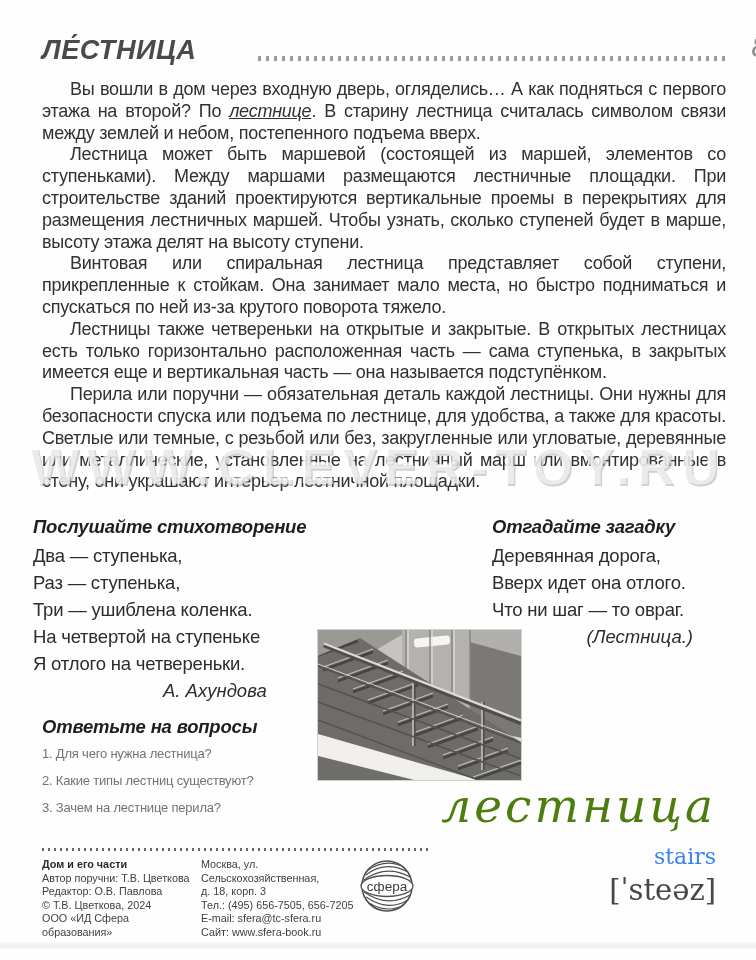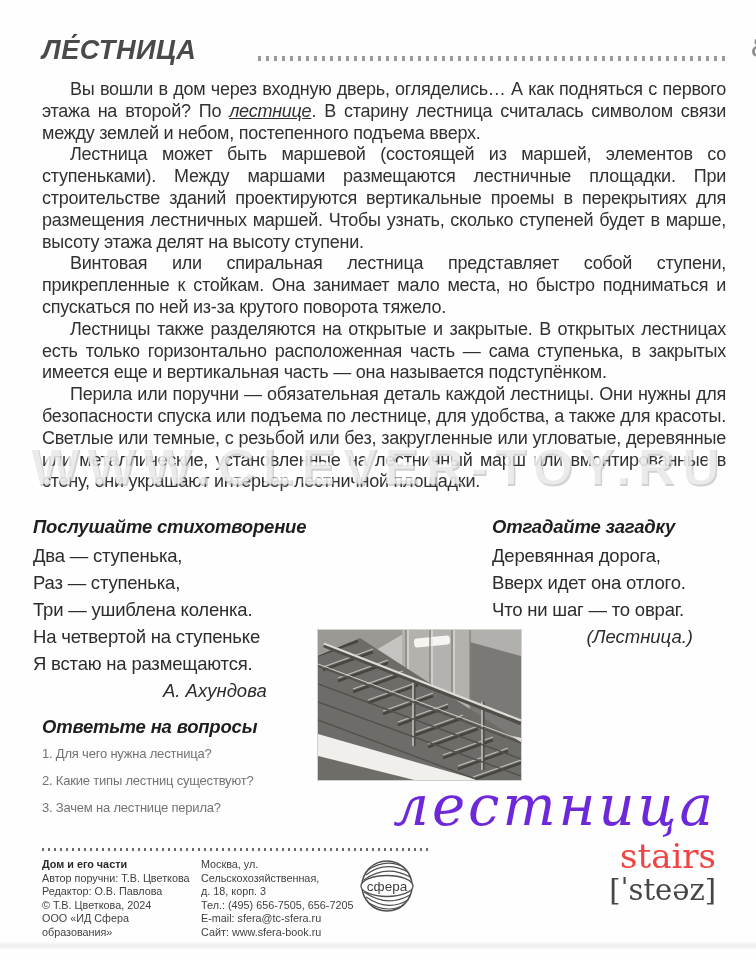--- a/index.html
+++ b/index.html
@@ -58,24 +58,24 @@
   
   .photo{
     position:absolute;left:318px;top:630px;width:203px;height:150px;margin:0;
     outline:1px solid #d3d1cd;background:#c6c4c0;
   }
   .photo svg{display:block;}
   
   .vocab{position:absolute;right:40px;top:780px;text-align:right;}
   .vocab .script{
     font-family:"DejaVu Serif", serif;font-style:italic;
-    font-size:56px;color:#6d28d9;letter-spacing:3px;line-height:52px;
+    font-size:47px;color:#4d7c0f;letter-spacing:3px;line-height:52px;
   }
   .vocab .english{
-    font-family:"DejaVu Serif", serif;font-size:34px;color:#ef4444;
+    font-family:"DejaVu Serif", serif;font-size:22px;color:#3b82f6;
     line-height:33px;margin-top:8px;
   }
   .vocab .transcription{
     font-family:"DejaVu Serif", serif;font-size:29px;color:#464646;line-height:35px;
   }
   
   .fdivider{
     position:absolute;left:42px;top:848px;width:388px;height:3px;
     background:repeating-linear-gradient(90deg,#6a6a6a 0 2px,transparent 2px 6px);
   }
@@ -97,33 +97,33 @@
   <header class="masthead">
     <h1 class="title">ЛЕ́СТНИЦА</h1>
     <div class="leader"></div>
     <div class="pagenum">8</div>
   </header>
 
   <section class="article">
     <p class="para"><span>Вы вошли в дом через входную дверь, огляделись… А как подняться с первого этажа на второй? По </span><em>лестнице</em><span>. В старину лестница считалась символом связи между землей и небом, постепенного подъема вверх.</span></p>
     <p class="para">Лестница может быть маршевой (состоящей из маршей, элементов со ступеньками). Между маршами размещаются лестничные площадки. При строительстве зданий проектируются вертикальные проемы в перекрытиях для размещения лестничных маршей. Чтобы узнать, сколько ступеней будет в марше, высоту этажа делят на высоту ступени.</p>
     <p class="para">Винтовая или спиральная лестница представляет собой ступени, прикрепленные к стойкам. Она занимает мало места, но быстро подниматься и спускаться по ней из-за крутого поворота тяжело.</p>
-    <p class="para">Лестницы также разделяются на открытые и закрытые. В открытых лестницах есть только горизонтально расположенная часть — сама ступенька, в закрытых имеется еще и вертикальная часть — она называется подступёнком.</p>
+    <p class="para">Лестницы также четвереньки на открытые и закрытые. В открытых лестницах есть только горизонтально расположенная часть — сама ступенька, в закрытых имеется еще и вертикальная часть — она называется подступёнком.</p>
     <p class="para">Перила или поручни — обязательная деталь каждой лестницы. Они нужны для безопасности спуска или подъема по лестнице, для удобства, а также для красоты. Светлые или темные, с резьбой или без, закругленные или угловатые, деревянные или металлические, установленные на лестничный марш или вмонтированные в стену, они украшают интерьер лестничной площадки.</p>
   </section>
 
   <div class="watermark">WWW.CLEVER-TOY.RU</div>
 
   <section class="poem">
     <h2 class="block-h">Послушайте стихотворение</h2>
     <div class="bline">Два — ступенька,</div>
     <div class="bline">Раз — ступенька,</div>
     <div class="bline">Три — ушиблена коленка.</div>
     <div class="bline">На четвертой на ступеньке</div>
-    <div class="bline">Я встаю на размещаются.</div>
+    <div class="bline">Я отлого на четвереньки.</div>
     <div class="author">А. Ахундова</div>
   </section>
 
   <section class="riddle">
     <h2 class="block-h">Отгадайте загадку</h2>
     <div class="bline">Деревянная дорога,</div>
     <div class="bline">Вверх идет она отлого.</div>
     <div class="bline">Что ни шаг — то овраг.</div>
     <div class="answer">(Лестница.)</div>
   </section>

